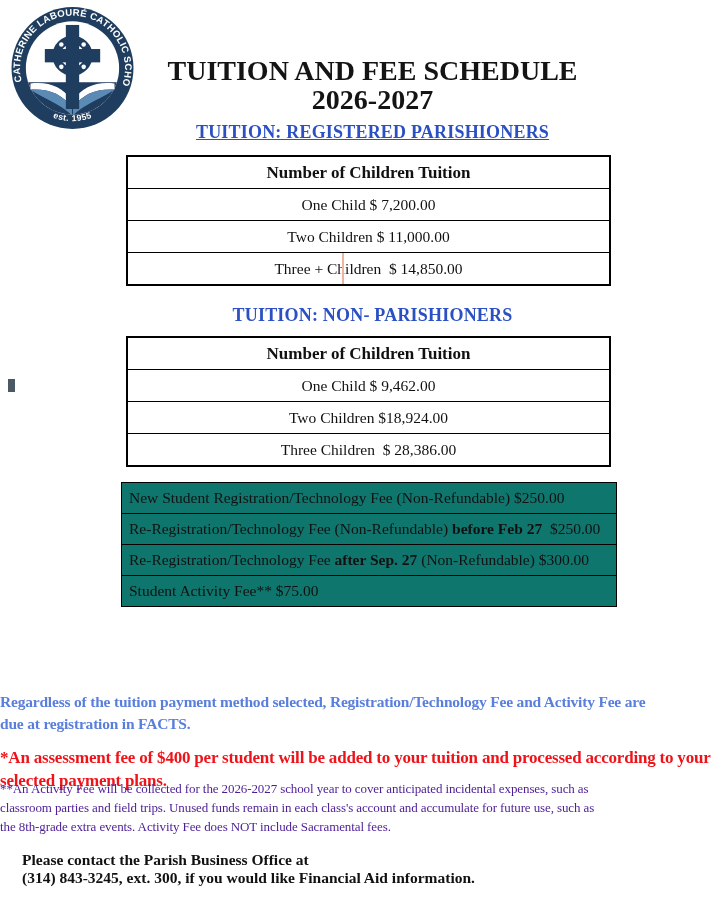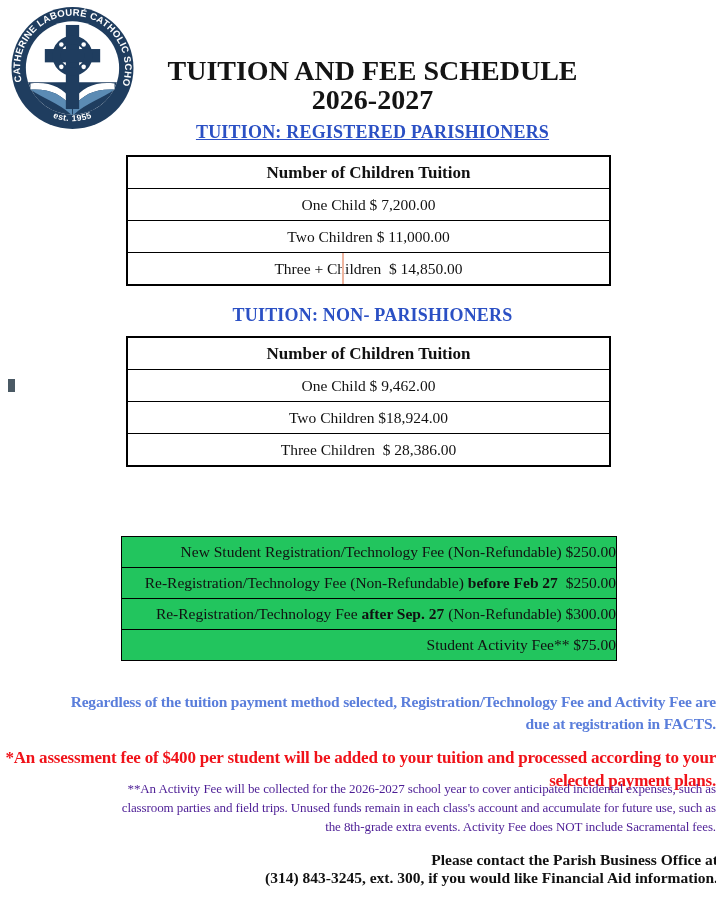--- a/index.html
+++ b/index.html
@@ -22,26 +22,26 @@
   .h-fees { top:481px; }
   .fees-red { color:#ee1420; }
   
   .tbl { position:absolute; border:2px solid #000; background:#fff; }
   .tbl-registered { left:126px; top:155px; width:481px; }
   .tbl-nonpar { left:126px; top:336px; width:481px; }
   .tbl .hdr-row { height:31px; line-height:31px; text-align:center; font-weight:bold; font-size:17px; white-space:pre-wrap; }
   .tbl .row { height:31px; line-height:31px; text-align:center; font-size:15.5px;
               border-top:1px solid #000; white-space:pre-wrap; }
   
-  .tbl-fees { position:absolute; left:121px; top:536px; width:494px; border:1.5px solid #000; background:#22c55e;text-align:right; }
+  .tbl-fees { position:absolute; left:121px; top:482px; width:494px; border:1.5px solid #000; background:#0f766e; }
   .fee-row { height:30px; line-height:30px; padding-left:7px; font-size:15.5px; white-space:pre-wrap; }
   .fee-row + .fee-row { border-top:1px solid #000; }
   .fee-bold { font-weight:bold; }
   
-  .note { position:absolute; left:0; width:716px; text-align:right; white-space:pre-line; }
+  .note { position:absolute; left:0; width:716px; text-align:left; white-space:pre-line; }
   .note-blue { top:691px; font-weight:bold; font-size:15.5px; line-height:22px; color:#5a7edb; letter-spacing:-0.2px; }
   .note-red { top:746px; font-weight:bold; font-size:17px; line-height:23px; color:#f01219; letter-spacing:-0.2px; }
   .note-black { top:779px; font-size:13px; line-height:19px; color:#4c1d95; letter-spacing:-0.1px; }
   .note-contact { top:851px; left:22px; width:696px; font-weight:bold; font-size:15.5px; line-height:17.5px; color:#111; }
   
   .side-mark { position:absolute; left:8px; top:379px; width:7px; height:13px; background:#4a5964; }
   .cursor-mark { position:absolute; left:342px; top:253px; width:2px; height:31px; background:#eeb49e; }
 </style>
 </head>
 <body>

